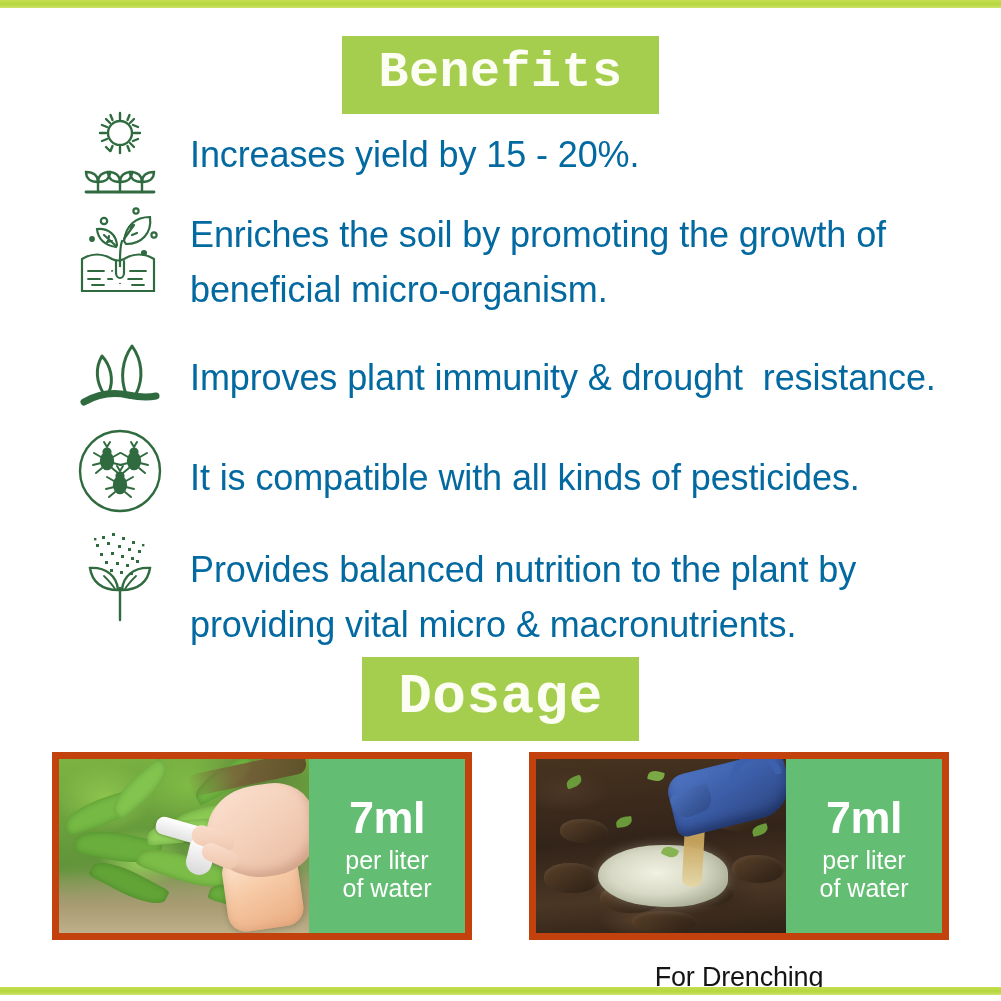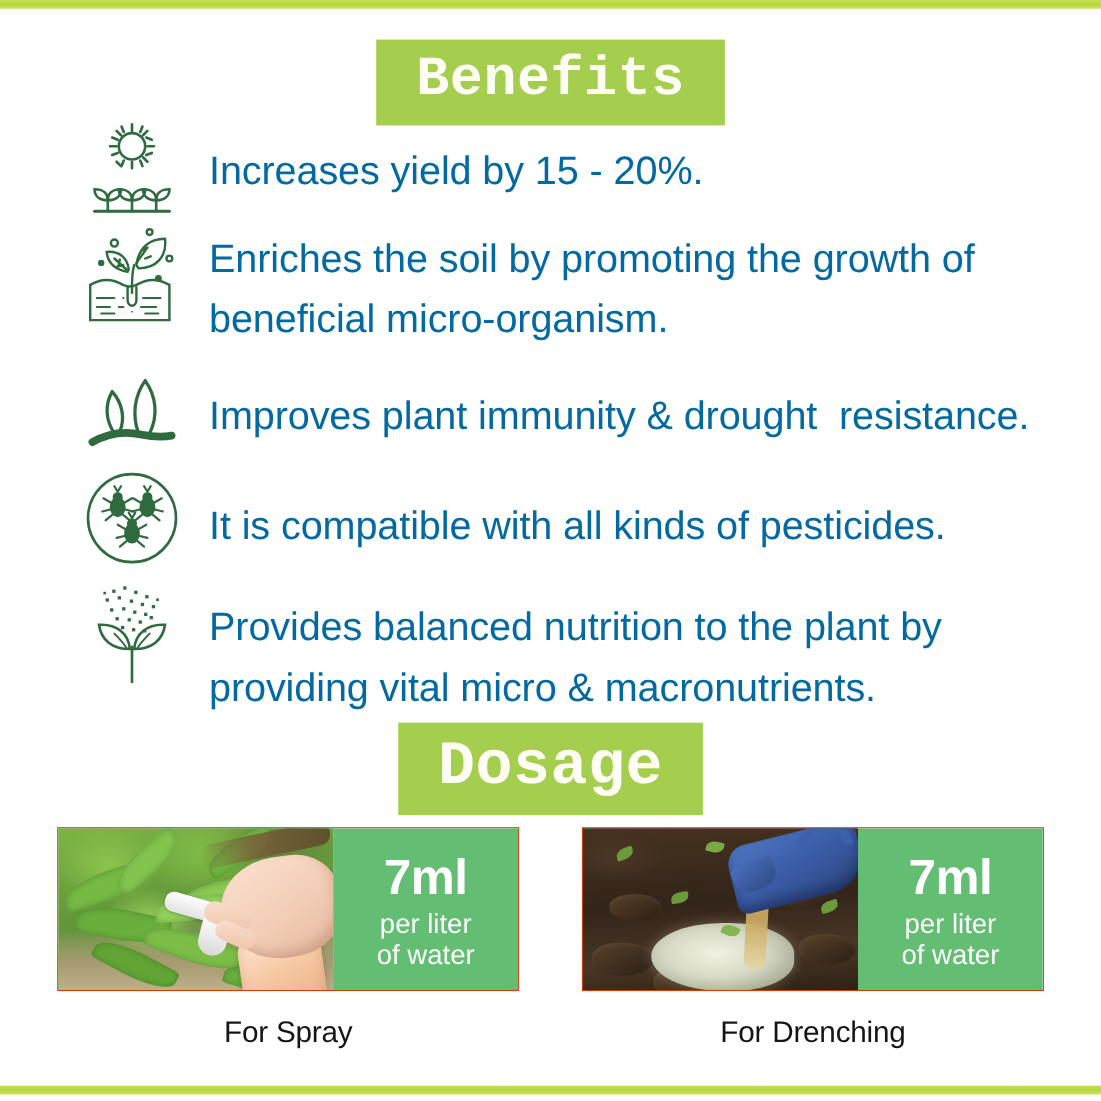--- a/index.html
+++ b/index.html
@@ -112,23 +112,23 @@
     display: flex;
     justify-content: center;
     gap: 57px;
   }
   .dosage-card {
     width: 420px;
   }
   .card-body {
     display: flex;
     width: 420px;
-    height: 149px;
+    height: 188px;
     overflow: hidden;
-    border: 1px solid #c2410c;
+    border: 7px solid #c2410c;
   }
   .card-photo {
     flex: 0 0 250px;
     width: 250px;
     height: 100%;
     position: relative;
     overflow: hidden;
   }
   .card-panel {
     flex: 1 1 auto;
@@ -485,21 +485,20 @@
           <div class="ps-finger f2"></div>
         </div>
         <div class="card-panel">
           <div class="panel-amount">7ml</div>
           <div class="panel-sub">
             <div>per liter</div>
             <div>of water</div>
           </div>
         </div>
       </div>
-      <div class="card-caption">For Spray</div>
     </div>
 
     <div class="dosage-card">
       <div class="card-body">
         <div class="card-photo photo-drench">
           <div class="pd-bg"></div>
           <div class="pd-clod c1"></div>
             <div class="pd-clod c2"></div>
           <div class="pd-clod c3"></div>
             <div class="pd-clod c4"></div>

